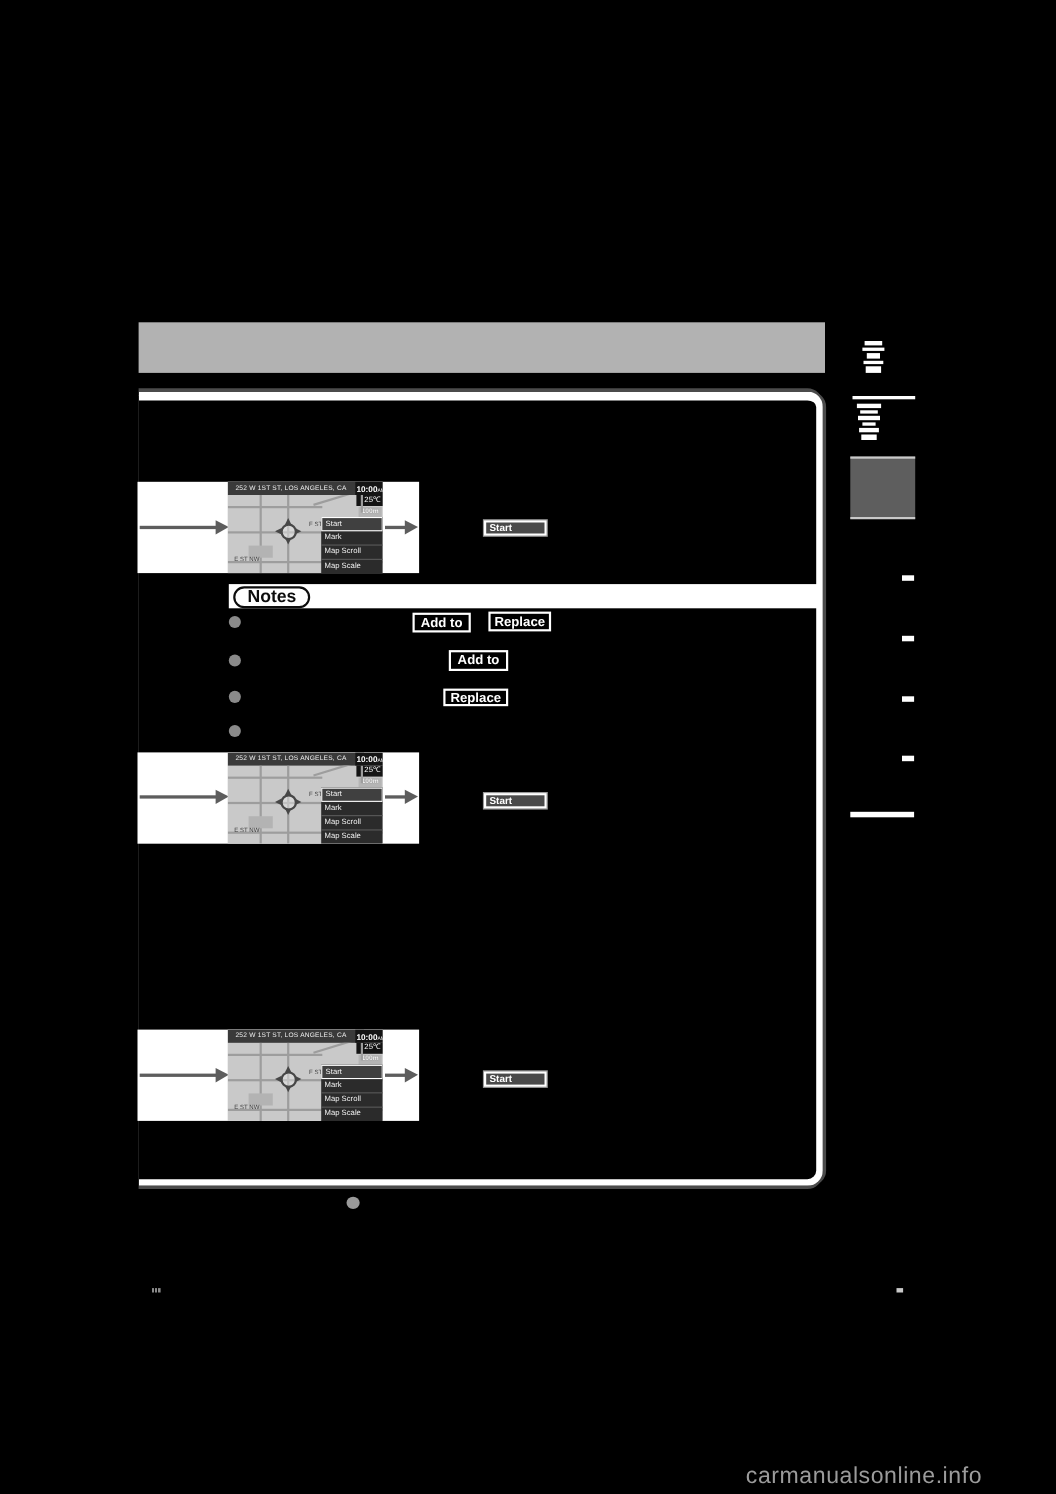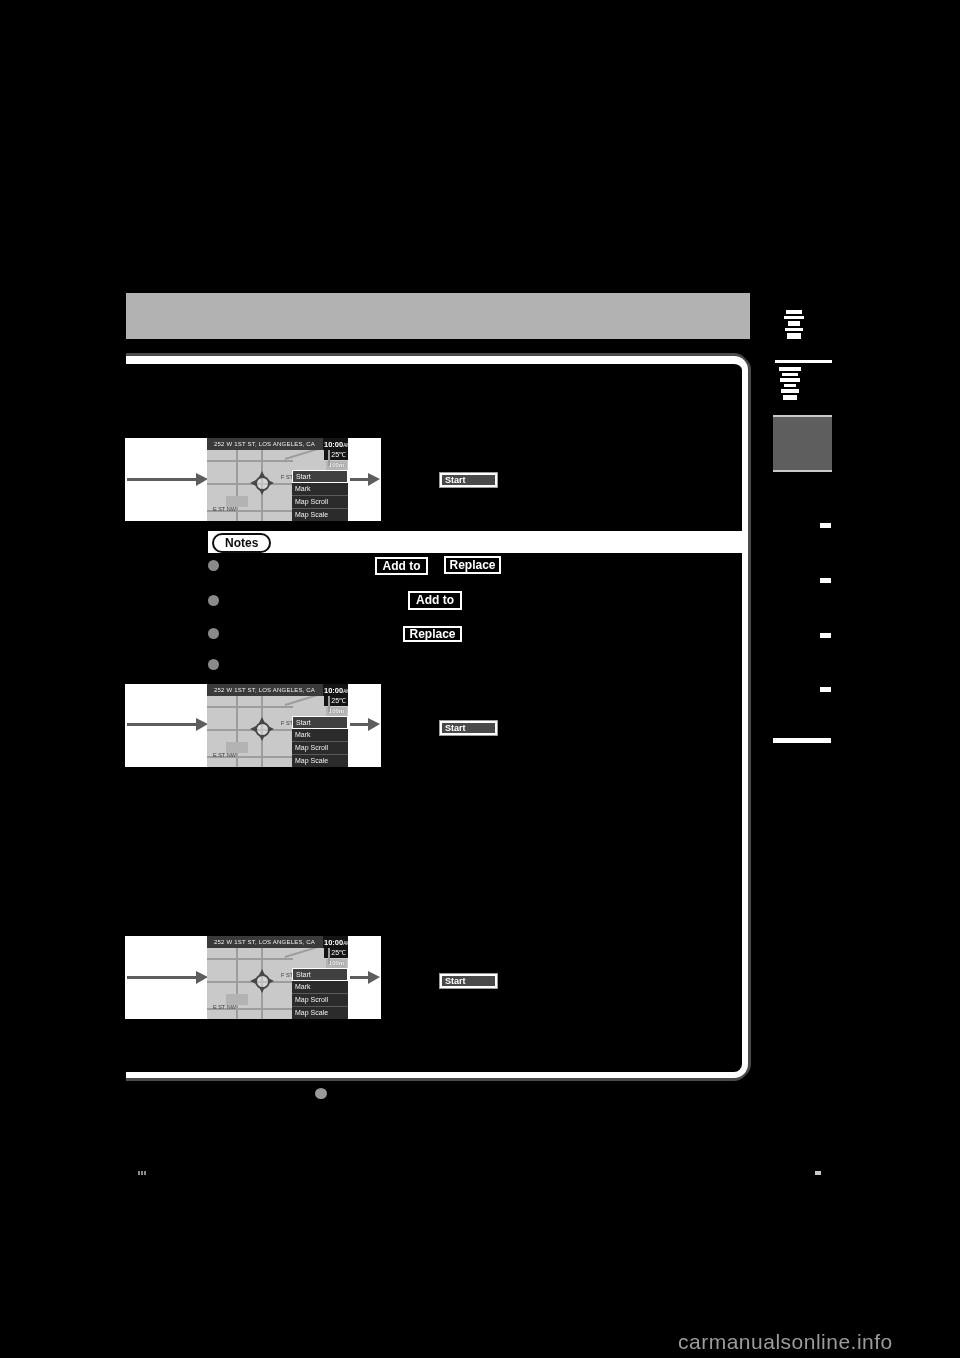--- a/index.html
+++ b/index.html
@@ -66,21 +66,21 @@
   .compass .w{left:-1px;top:8px;border-top:3px solid transparent;border-bottom:3px solid transparent;border-right:6px solid #474747;}
   .compass .e{right:-1px;top:8px;border-top:3px solid transparent;border-bottom:3px solid transparent;border-left:6px solid #474747;}
   .map .menu{position:absolute;left:85px;top:20px;width:56px;height:63px;background:#2b2b2b;}
   .map .menu .mi{height:12px;color:#f2f2f2;font-size:7px;line-height:12px;padding-left:3px;
     border-bottom:1px solid #5a5a5a;white-space:nowrap;overflow:hidden;}
   .map .menu .mi.sel{border:1px solid #fff;border-bottom:1px solid #fff;background:#404040;height:11px;line-height:11px;}
 
   
   .notes-band{left:208px;top:531px;width:538px;height:22px;background:#fff;}
   .notes-oval{position:absolute;left:4px;top:2px;height:16px;border:2px solid #0d0d0d;border-radius:12px;
-    color:#0d0d0d;font-size:12px;font-weight:bold;line-height:16px;padding:0 11px;}
+    color:#0d0d0d;font-size:16px;font-weight:bold;line-height:16px;padding:0 11px;}
   .bullet{width:11px;height:11px;border-radius:50%;background:#8a8a8a;left:208px;}
   .b1{top:560px}.b2{top:595px}.b3{top:628px}.b4{top:659px}
   .chip{background:#000;border:2px solid #fff;box-sizing:border-box;color:#fff;font-weight:bold;
     font-size:12px;text-align:center;}
   .chip-addto1{left:375px;top:557px;width:53px;height:18px;line-height:14px;}
   .chip-replace1{left:444px;top:556px;width:57px;height:18px;line-height:14px;}
   .chip-addto2{left:408px;top:591px;width:54px;height:19px;line-height:15px;}
   .chip-replace2{left:403px;top:626px;width:59px;height:16px;line-height:12px;}
 
   

